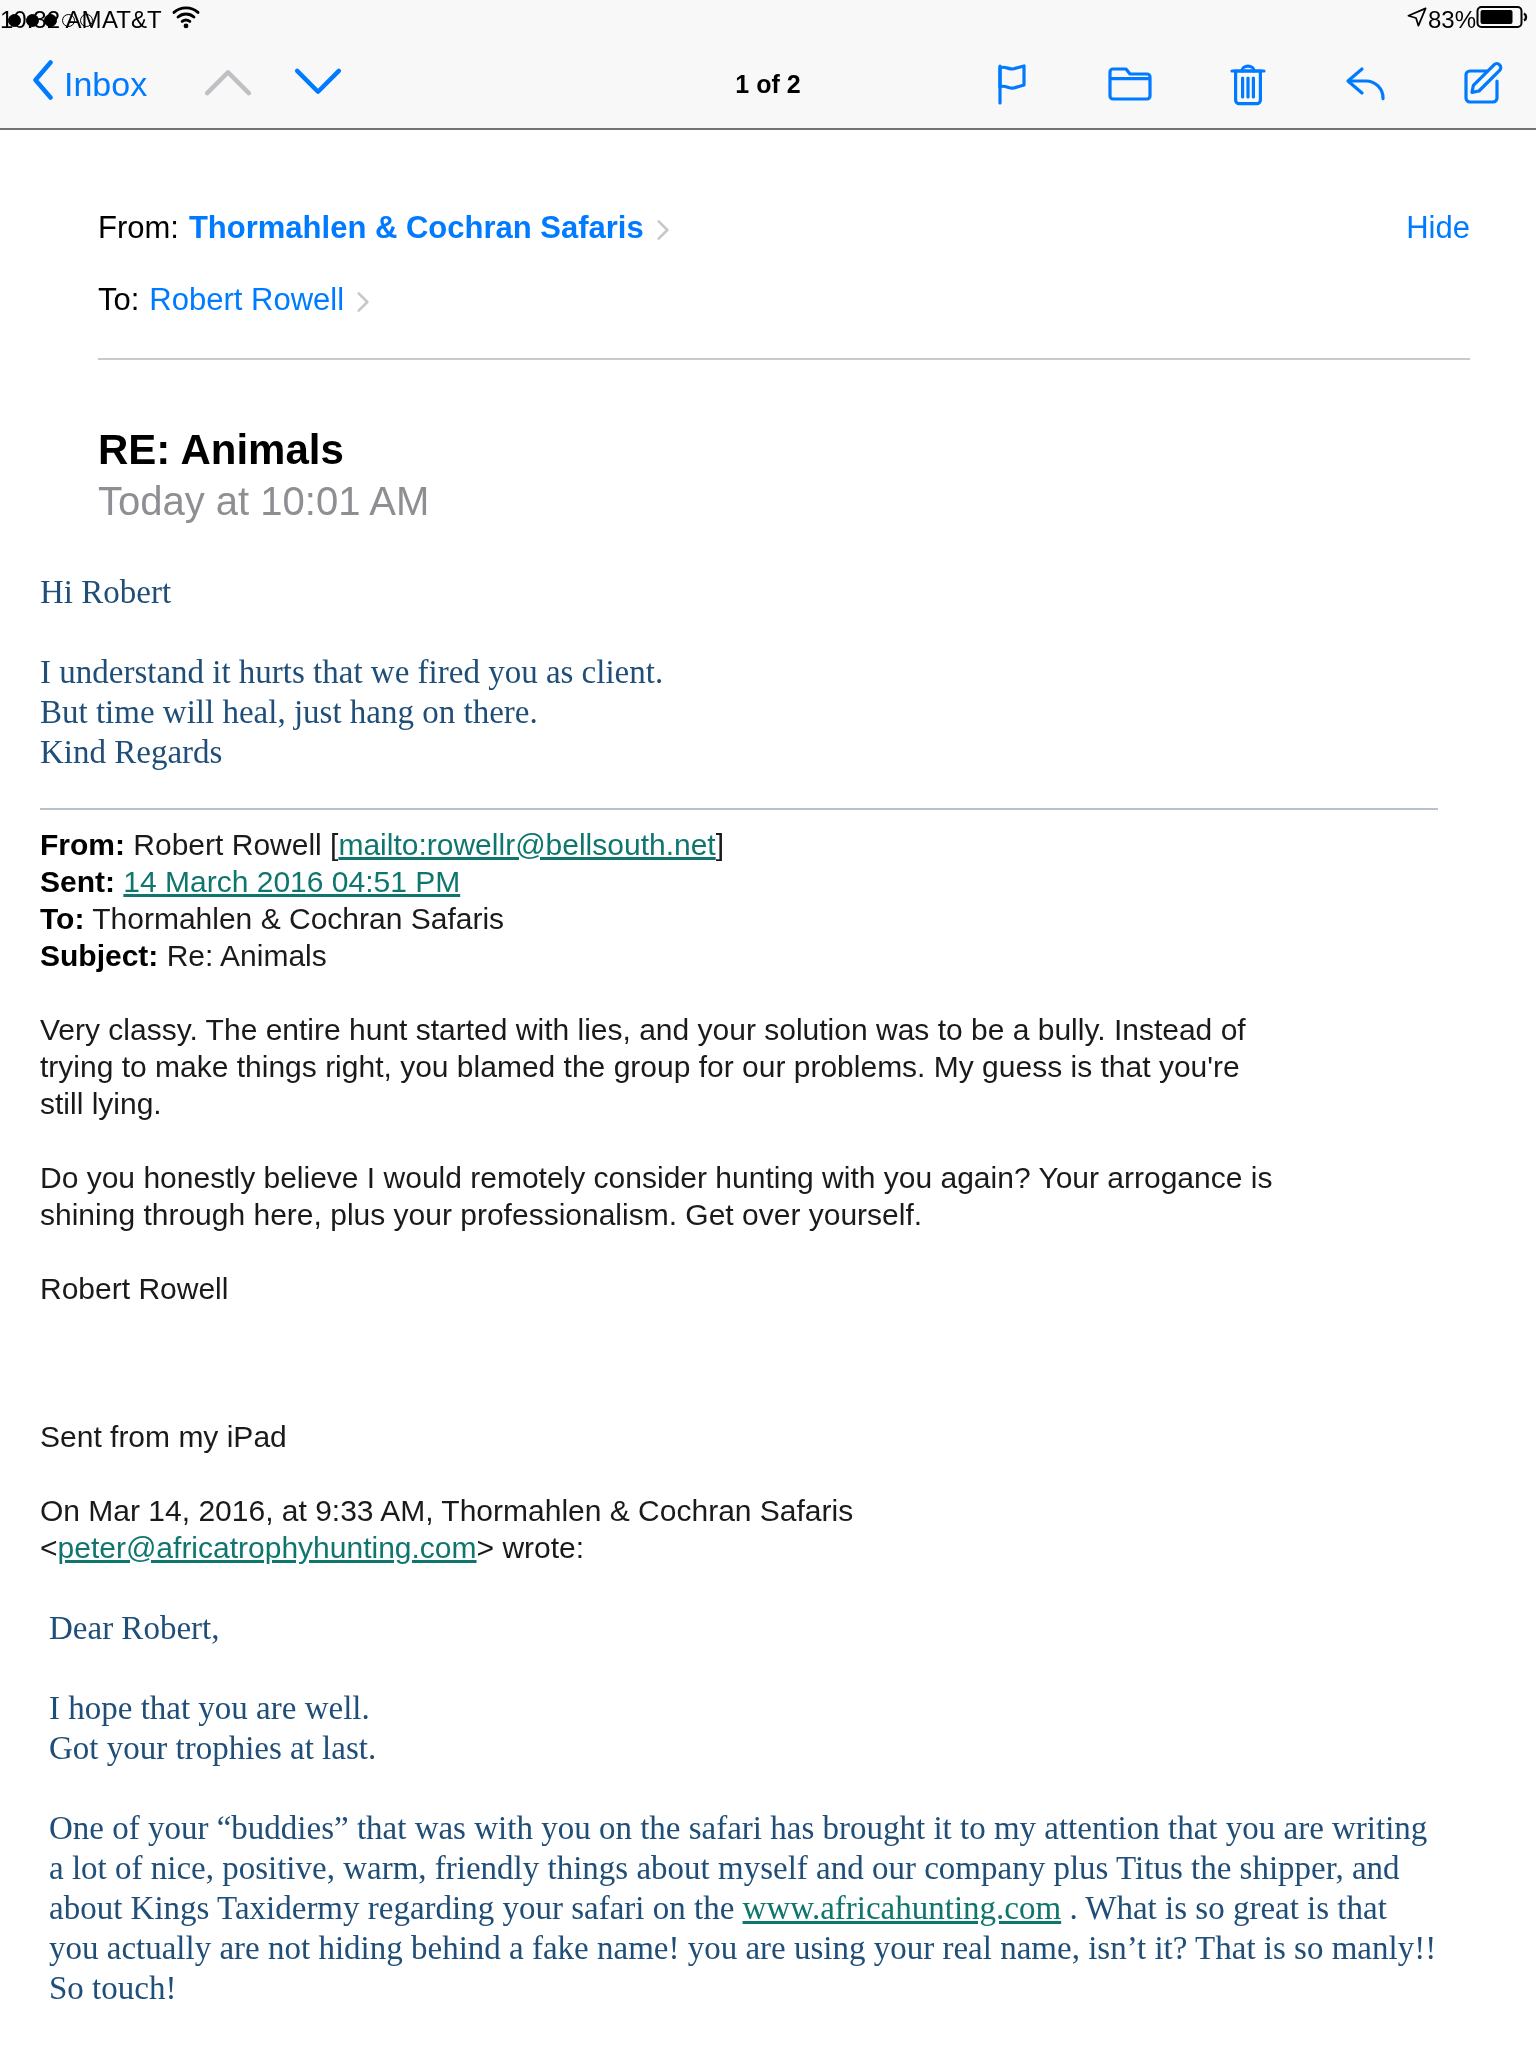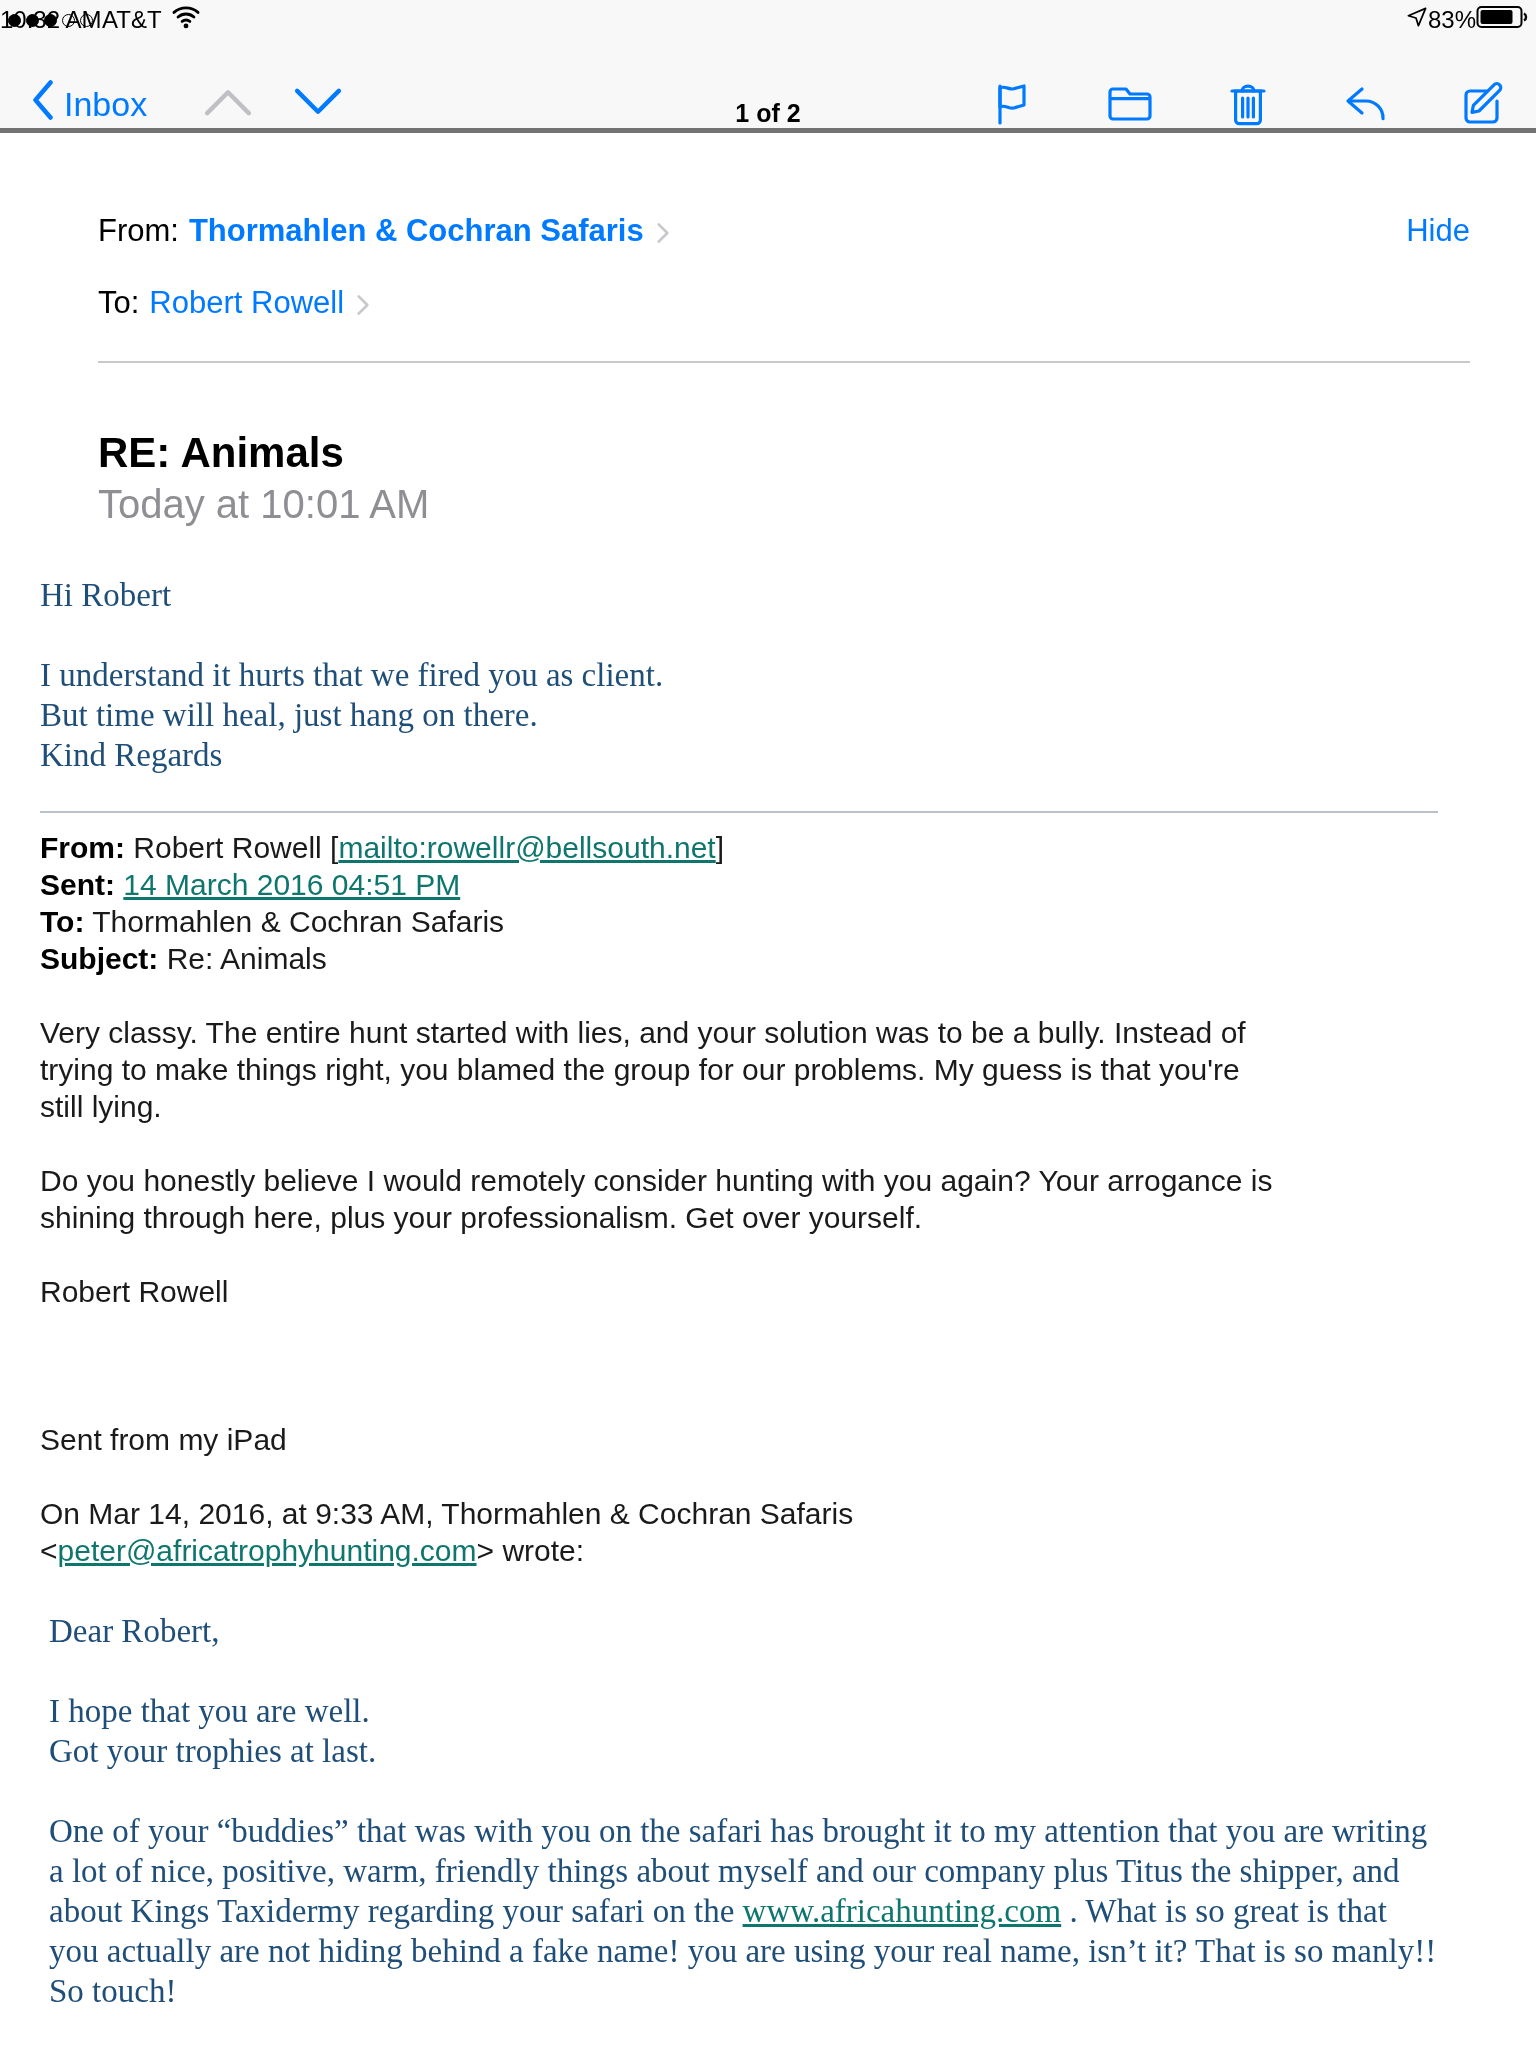--- a/index.html
+++ b/index.html
@@ -17,23 +17,23 @@
     height:40px;display:flex;align-items:center;
     padding:0 8px;font-size:24px;color:#000;position:relative;
   }
   .status-left{display:flex;align-items:center;gap:9px;}
   .signal-dots{display:flex;gap:5px;align-items:center;}
   .dot{width:13px;height:13px;border-radius:50%;border:1.5px solid #000;box-sizing:border-box;}
   .dot.filled{background:#000;}
   .status-center{position:absolute;left:0;right:0;text-align:left;font-weight:400;}
   .status-right{margin-left:auto;display:flex;align-items:center;}
   .toolbar{
-    height:88px;display:flex;align-items:flex-end;
+    height:88px;display:flex;align-items:center;
     padding:0 28px;position:relative;
-    border-bottom:5px solid #737373;
+    border-bottom:2px solid #737373;
   }
   .toolbar-left{display:flex;align-items:center;}
   .back-group{display:flex;align-items:center;gap:6px;color:#007AFF;font-size:34px;cursor:pointer;}
   .nav-chevrons{display:flex;align-items:center;gap:40px;margin-left:56px;}
   .toolbar-title{position:absolute;left:0;right:0;text-align:center;font-size:25px;font-weight:700;color:#000;pointer-events:none;}
   .toolbar-right{margin-left:auto;display:flex;align-items:center;gap:70px;}
   .tool-icon{width:48px;height:48px;display:block;cursor:pointer;}
   
   .email-header{padding:80px 66px 0 98px;font-size:31px;}
   .hrow{display:flex;align-items:center;}

